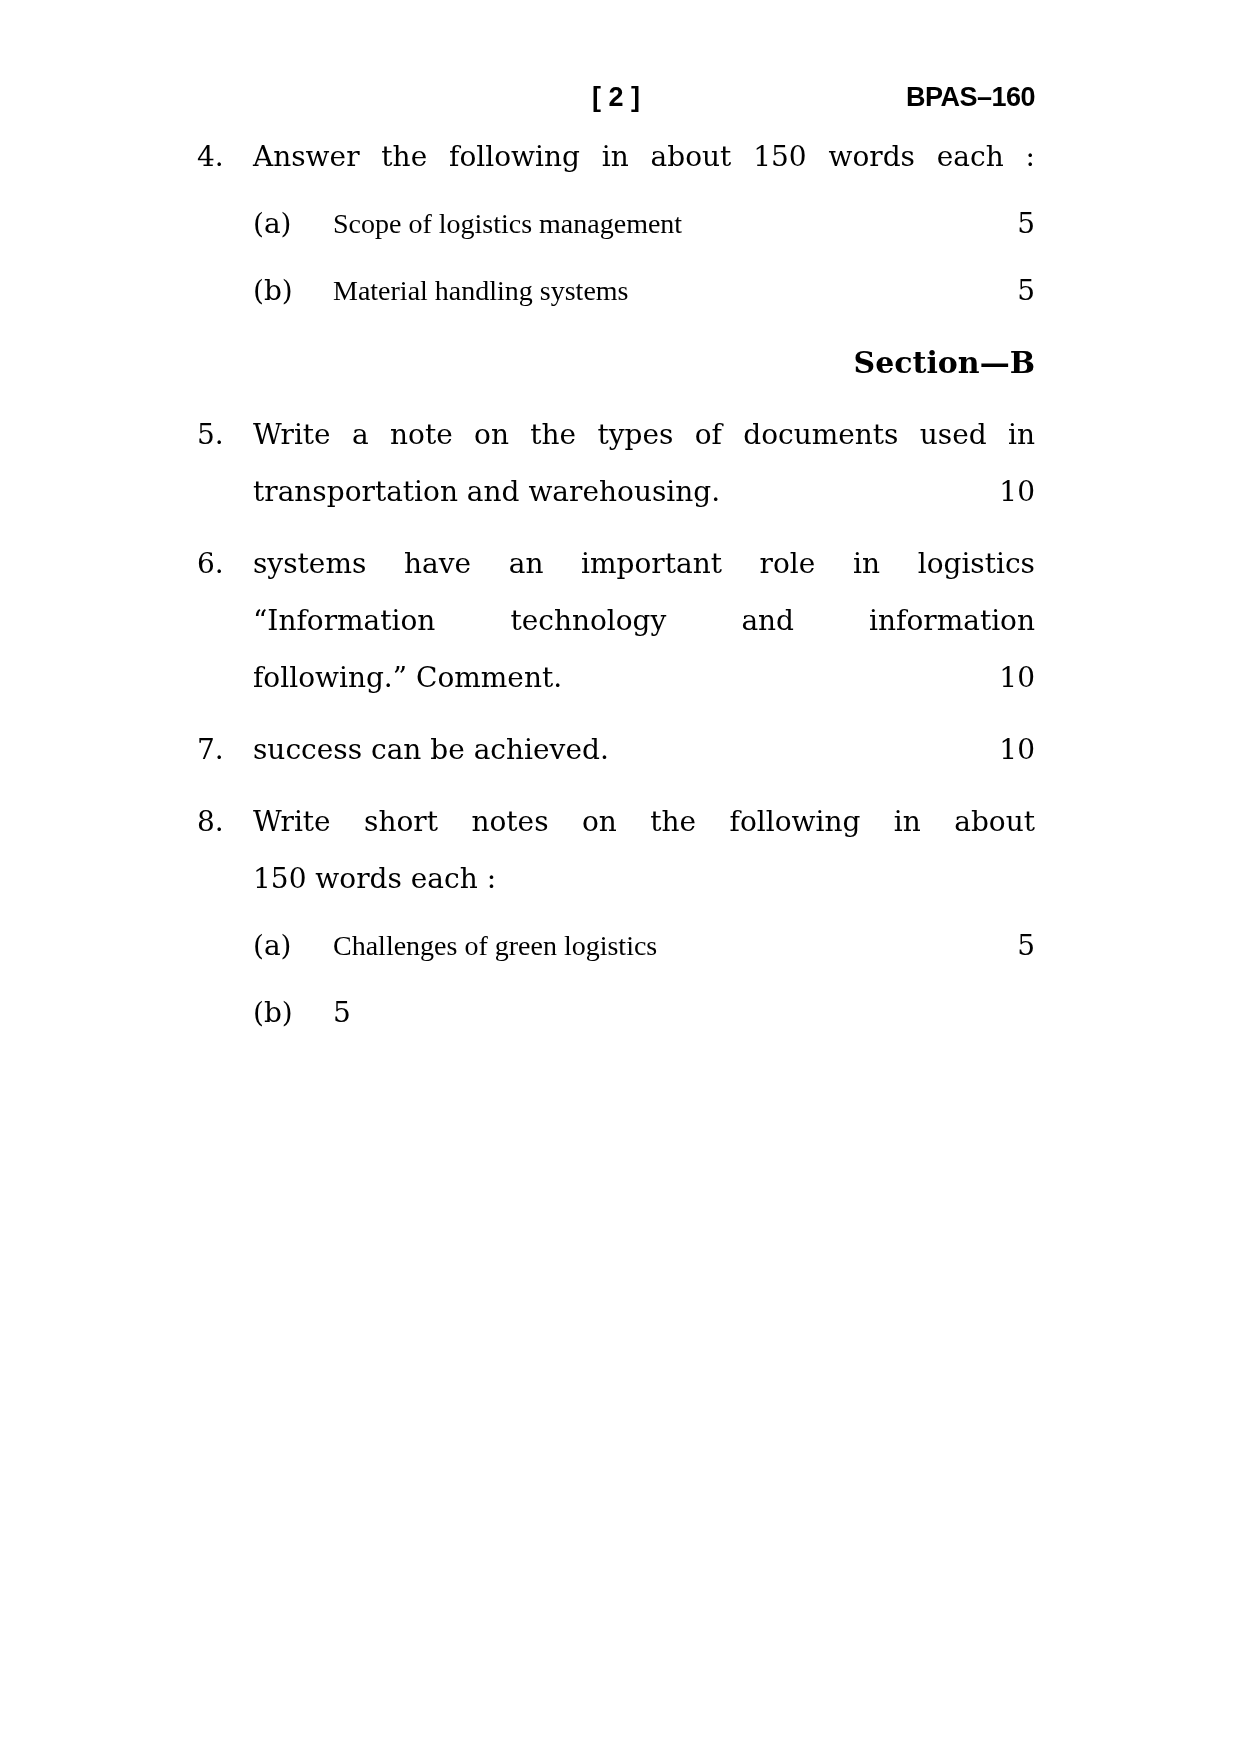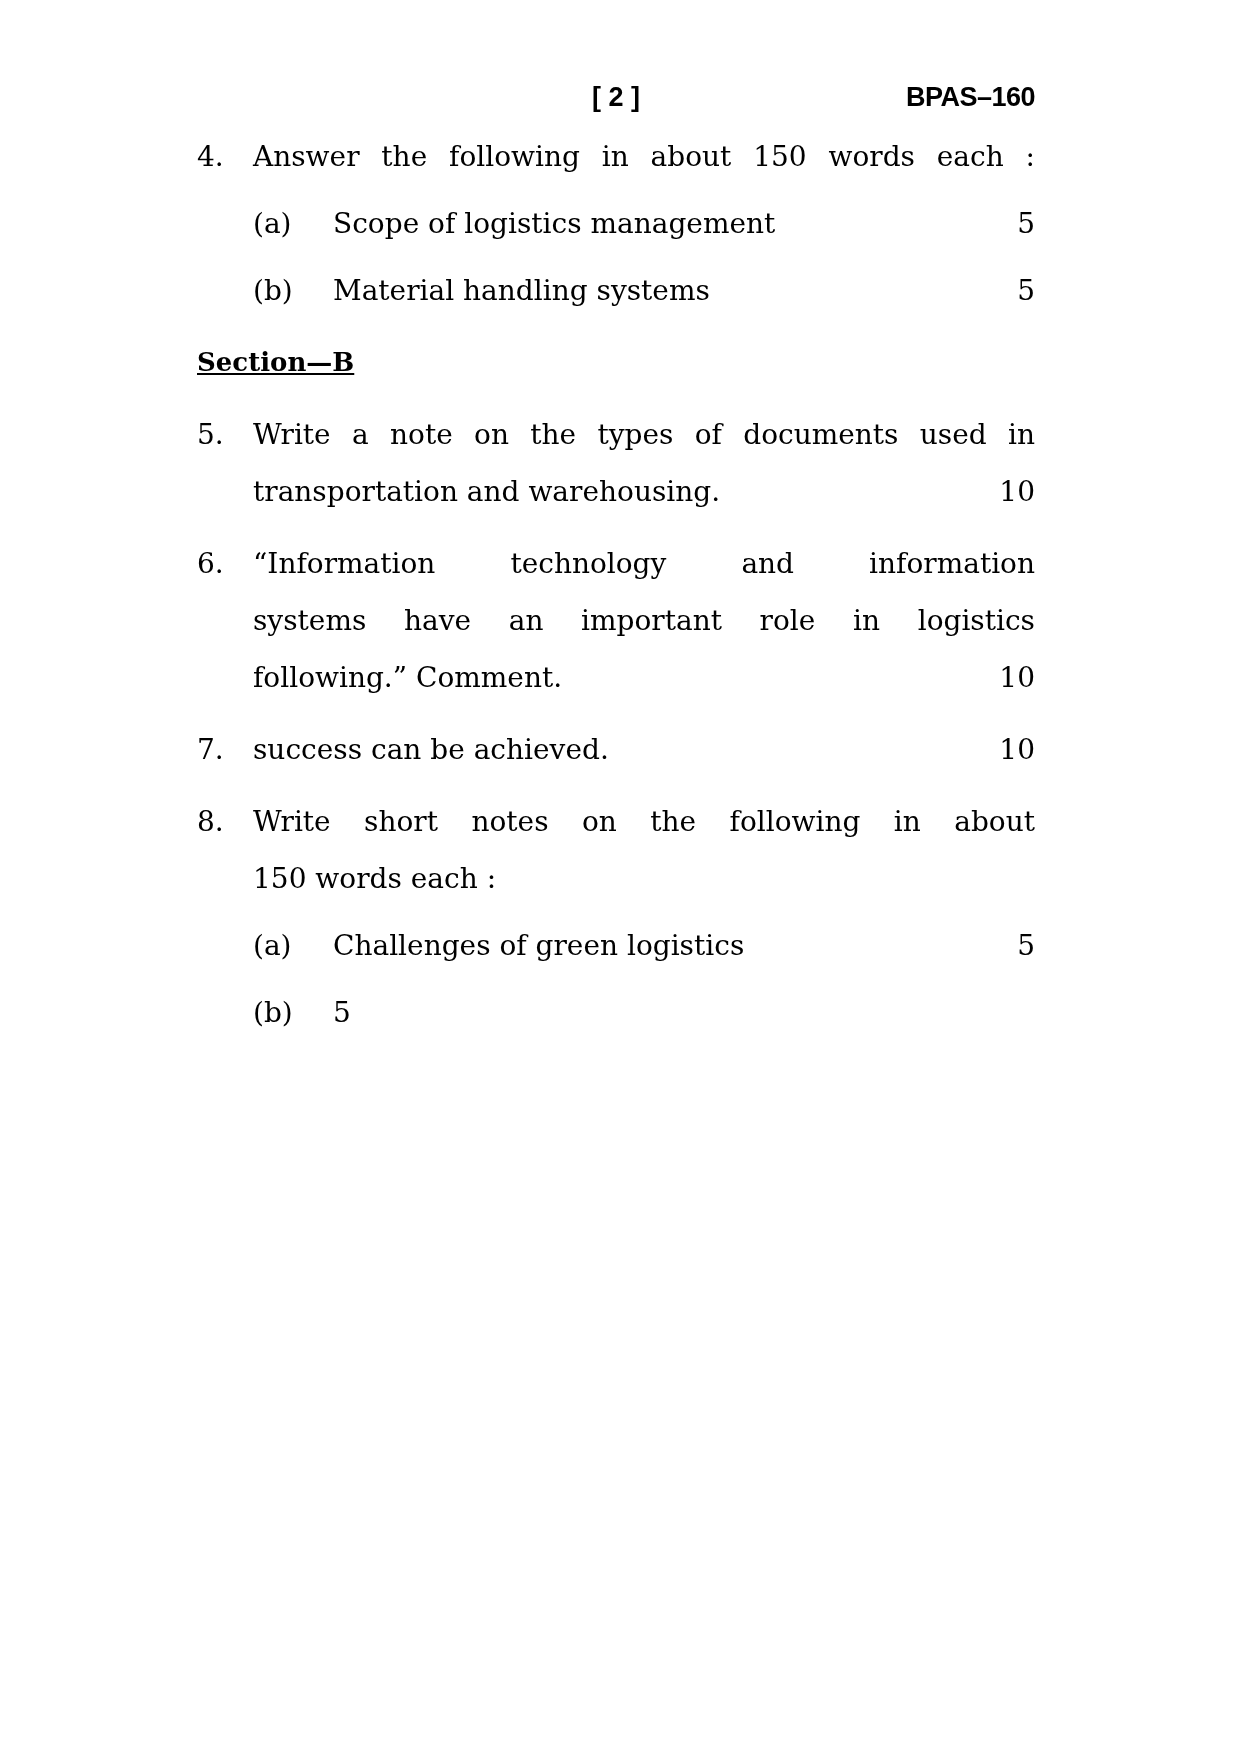--- a/index.html
+++ b/index.html
@@ -69,32 +69,32 @@
   .bold { font-weight: 400; }
   .sub-item {
     display: flex;
     margin-top: 10px;
   }
   .sub-label {
     flex: 0 0 80px;
   }
   .sub-text {
     flex: 1 1 auto;
+    font-family: Liberation Serif, serif;
   }
   .marks {
     flex: 0 0 auto;
     text-align: right;
   }
   .section-heading {
-    text-align: left;
+    text-align: right;
     font-weight: 700;
-    font-size: 26px;
+    font-size: 30px;
     line-height: 57px;
     margin: 0 0 15px 0;
-    text-decoration: underline;
   }
 </style>
 </head>
 <body>
 
 <div class="page">
 
   <div class="header">
     <span class="page-number">[ 2 ]</span>
     <span class="paper-code">BPAS–160</span>
@@ -128,22 +128,22 @@
         <div class="lastline">
           <span>transportation and warehousing.</span>
           <span class="marks">10</span>
         </div>
       </div>
     </div>
 
     <div class="question">
       <div class="qnum">6.</div>
       <div class="qbody">
+        <div class="jline">systems have an important role in logistics</div>
         <div class="jline">“Information technology and information</div>
-        <div class="jline">systems have an important role in logistics</div>
         <div class="lastline">
           <span>following.” Comment.</span>
           <span class="marks">10</span>
         </div>
       </div>
     </div>
 
     <div class="question">
       <div class="qnum">7.</div>
       <div class="qbody">

